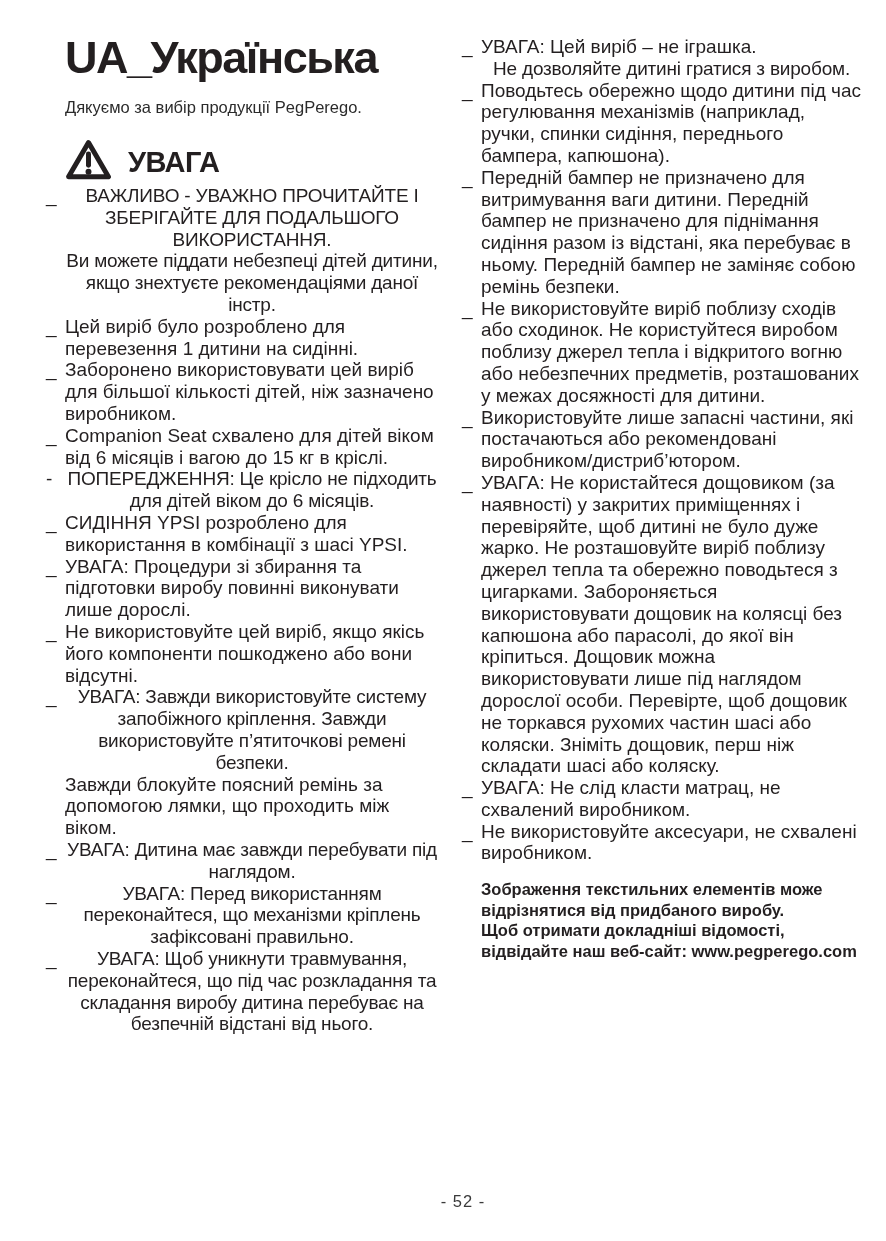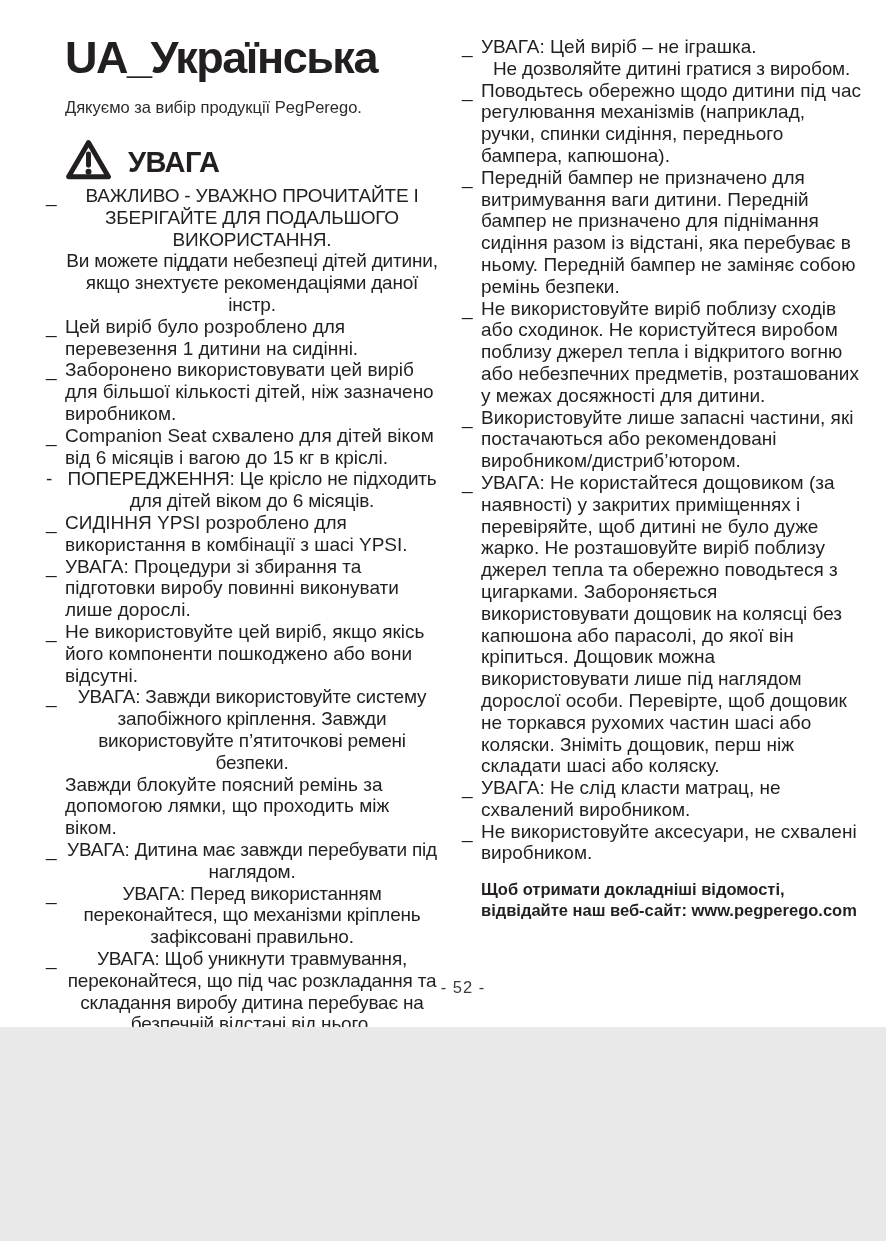--- a/index.html
+++ b/index.html
@@ -1,18 +1,18 @@
 <!DOCTYPE html>
 <html><head>
 <meta charset="utf-8">
 <style>
   html,body{margin:0;padding:0;background:#e9e9e9;}
   .page{
     position:relative;
-    width:886px;height:1027px;
+    width:886px;height:1241px;
     background:#ffffff;
     font-family:"Liberation Sans", sans-serif;
     color:#231f20;
     overflow:hidden;
   }
   .col{position:absolute;}
   .col-left{left:65px;top:34px;width:374px;}
   .col-right{left:481px;top:36px;width:381px;}
 
   .title{
@@ -153,19 +153,20 @@
           <span class="marker">_</span>
           <span class="seg">УВАГА: Не слід класти матрац, не схвалений виробником.</span>
         </div>
         <div class="item">
           <span class="marker">_</span>
           <span class="seg">Не використовуйте аксесуари, не схвалені виробником.</span>
         </div>
       </div>
 
     <div class="footnote">
+      <p>Зображення текстильних елементів може відрізнятися від придбаного виробу.</p>
       <p>Щоб отримати докладніші відомості, відвідайте наш веб-сайт: www.pegperego.com</p>
     </div>
   </div>
 
   <div class="pageno">- 52 -</div>
 
 </div>
 
 </body></html>

